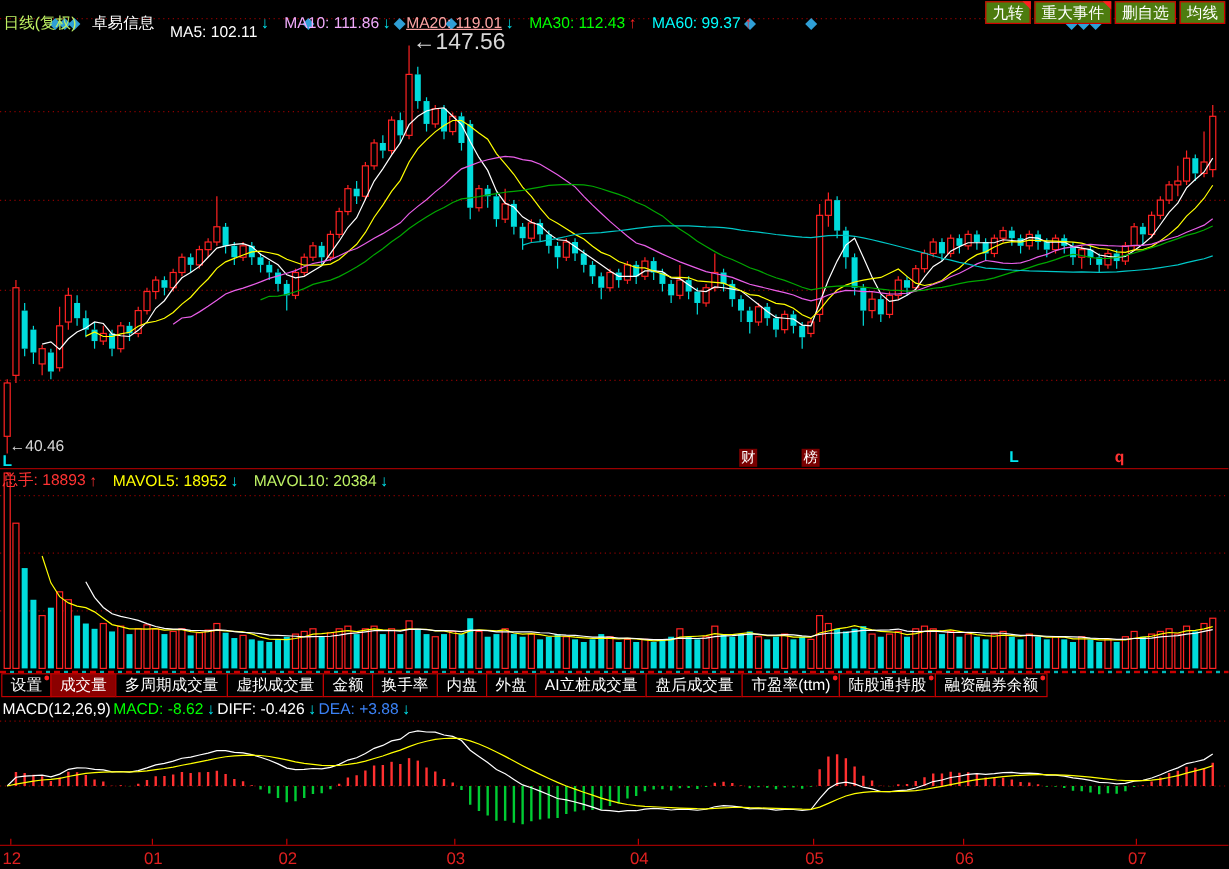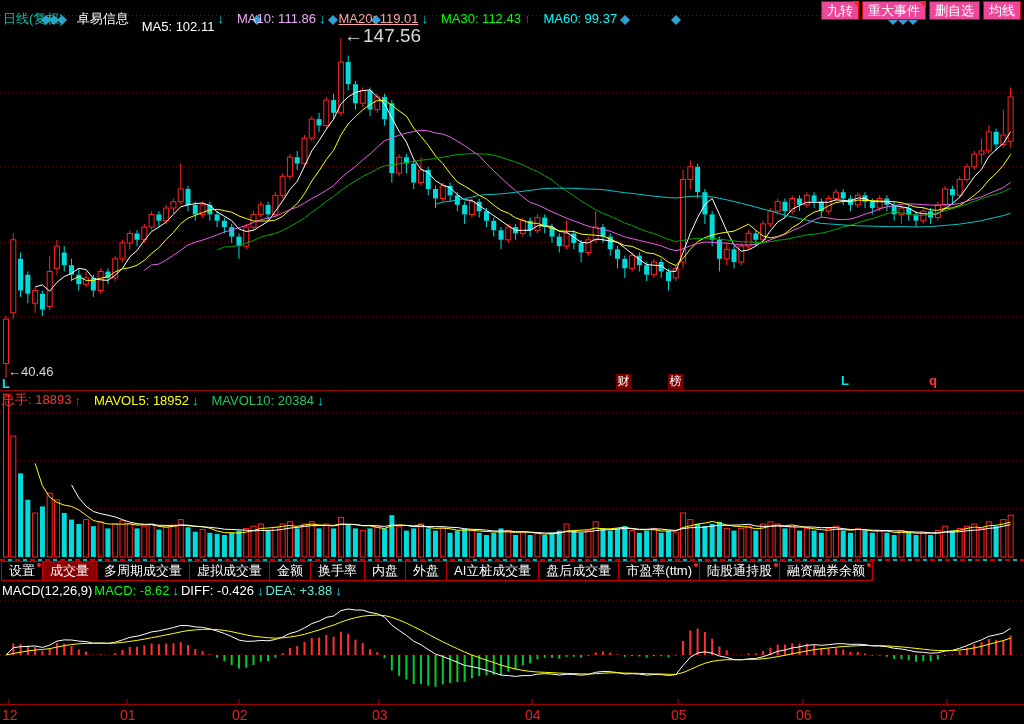--- a/index.html
+++ b/index.html
@@ -5,21 +5,21 @@
   html,body{margin:0;padding:0;background:#000;}
   #app{position:relative;width:1024px;height:724px;background:#000;overflow:hidden;
        font-family:"Liberation Sans","DejaVu Sans",sans-serif;}
   #chart-svg{position:absolute;left:0;top:0;}
   .hdr{position:absolute;left:3px;top:3px;display:flex;gap:13px;font-size:13px;
        white-space:nowrap;align-items:center;z-index:5;}
   .itm{display:flex;gap:3px;align-items:center;}
   .arrow{font-weight:bold;}
   .btns{position:absolute;right:3px;top:1px;display:flex;z-index:6;}
   .btn{position:relative;border:1px solid #d00000;color:#fff;font-size:13px;padding:0 5px;
-       line-height:17px;margin-left:3px;background:#ec4899;cursor:pointer;text-align:right;}
+       line-height:17px;margin-left:3px;background:#4d7c0f;cursor:pointer;text-align:right;}
   .btn .corner{position:absolute;right:-1px;top:-1px;width:0;height:0;
        border-left:7px solid transparent;border-top:7px solid #ff2020;}
   .vol-hdr{position:absolute;left:2px;top:391px;display:flex;gap:13px;font-size:13px;
        white-space:nowrap;z-index:5;}
   .macd-hdr{position:absolute;left:2px;top:583px;display:flex;gap:2px;font-size:13px;
        white-space:nowrap;z-index:5;}
   .dashline{position:absolute;left:0;top:559px;width:1024px;height:2px;z-index:4;
        background:repeating-linear-gradient(90deg,#cc0000 0 5px,#000 5px 8px,#00b8b8 8px 12px,#000 12px 15px);}
   .tabs{position:absolute;left:2px;top:561px;display:flex;z-index:5;}
   .tab{position:relative;border:1px solid #c00000;margin-left:-1px;color:#fff;background:#000;
@@ -768,21 +768,21 @@
       <line x1="127" y1="699" x2="127" y2="704" stroke="#c00000"></line>
       <line x1="239" y1="699" x2="239" y2="704" stroke="#c00000"></line>
       <line x1="379" y1="699" x2="379" y2="704" stroke="#c00000"></line>
       <line x1="532" y1="699" x2="532" y2="704" stroke="#c00000"></line>
       <line x1="678" y1="699" x2="678" y2="704" stroke="#c00000"></line>
       <line x1="803" y1="699" x2="803" y2="704" stroke="#c00000"></line>
       <line x1="947" y1="699" x2="947" y2="704" stroke="#c00000"></line>
     </svg>
 
   <div class="hdr">
-    <span style="color:#14b8a6">日线(复权)</span>
+    <span style="color:#bef264">日线(复权)</span>
     <span style="color:#fff">卓易信息</span>
     <span id="ma-values" style="display:flex;gap:13px">
         <span class="itm">
           <span style="color: rgb(255, 255, 255); margin-top: 16px;">MA5: 102.11</span>
           <span class="arrow" style="color: rgb(0, 229, 238);">↓</span>
         </span>
         <span class="itm">
           <span style="color: #f0abfc;">MA10: 111.86</span>
           <span class="arrow" style="color: rgb(0, 229, 238);">↓</span>
         </span>
@@ -820,21 +820,21 @@
   <div class="vol-hdr" id="vol-hdr">
       <span class="itm">
         <span style="color: rgb(255, 51, 51);">总手: 18893</span>
         <span class="arrow" style="color: rgb(255, 51, 51);">↑</span>
       </span>
       <span class="itm">
         <span style="color: rgb(255, 255, 0);">MAVOL5: 18952</span>
         <span class="arrow" style="color: rgb(0, 229, 238);">↓</span>
       </span>
       <span class="itm">
-        <span style="color: #22c55e;">MAVOL10: 20384</span>
+        <span style="color: #bef264;">MAVOL10: 20384</span>
         <span class="arrow" style="color: rgb(0, 229, 238);">↓</span>
       </span>
     </div>
 
   <div class="dashline"></div>
   <div class="tabs" id="tabs">
       <div class="tab">设置<span class="dot"></span></div>
       <div class="tab sel">成交量</div>
       <div class="tab">多周期成交量</div>
       <div class="tab">虚拟成交量</div>
@@ -853,21 +853,21 @@
     <span style="color:#fff">MACD(12,26,9)</span>
   <span class="itm">
         <span style="color: rgb(0, 255, 0);">MACD: -8.62</span>
         <span class="arrow" style="color: rgb(0, 229, 238);">↓</span>
       </span>
       <span class="itm">
         <span style="color: rgb(255, 255, 255);">DIFF: -0.426</span>
         <span class="arrow" style="color: rgb(0, 229, 238);">↓</span>
       </span>
       <span class="itm">
-        <span style="color: #5eead4;">DEA: +3.88</span>
+        <span style="color: #3b82f6;">DEA: +3.88</span>
         <span class="arrow" style="color: rgb(0, 229, 238);">↓</span>
       </span>
     </div>
 
   <div id="months">
       <div class="month" style="left: 2px;">12</div>
       <div class="month" style="left: 120px;">01</div>
       <div class="month" style="left: 232px;">02</div>
       <div class="month" style="left: 372px;">03</div>
       <div class="month" style="left: 525px;">04</div>

